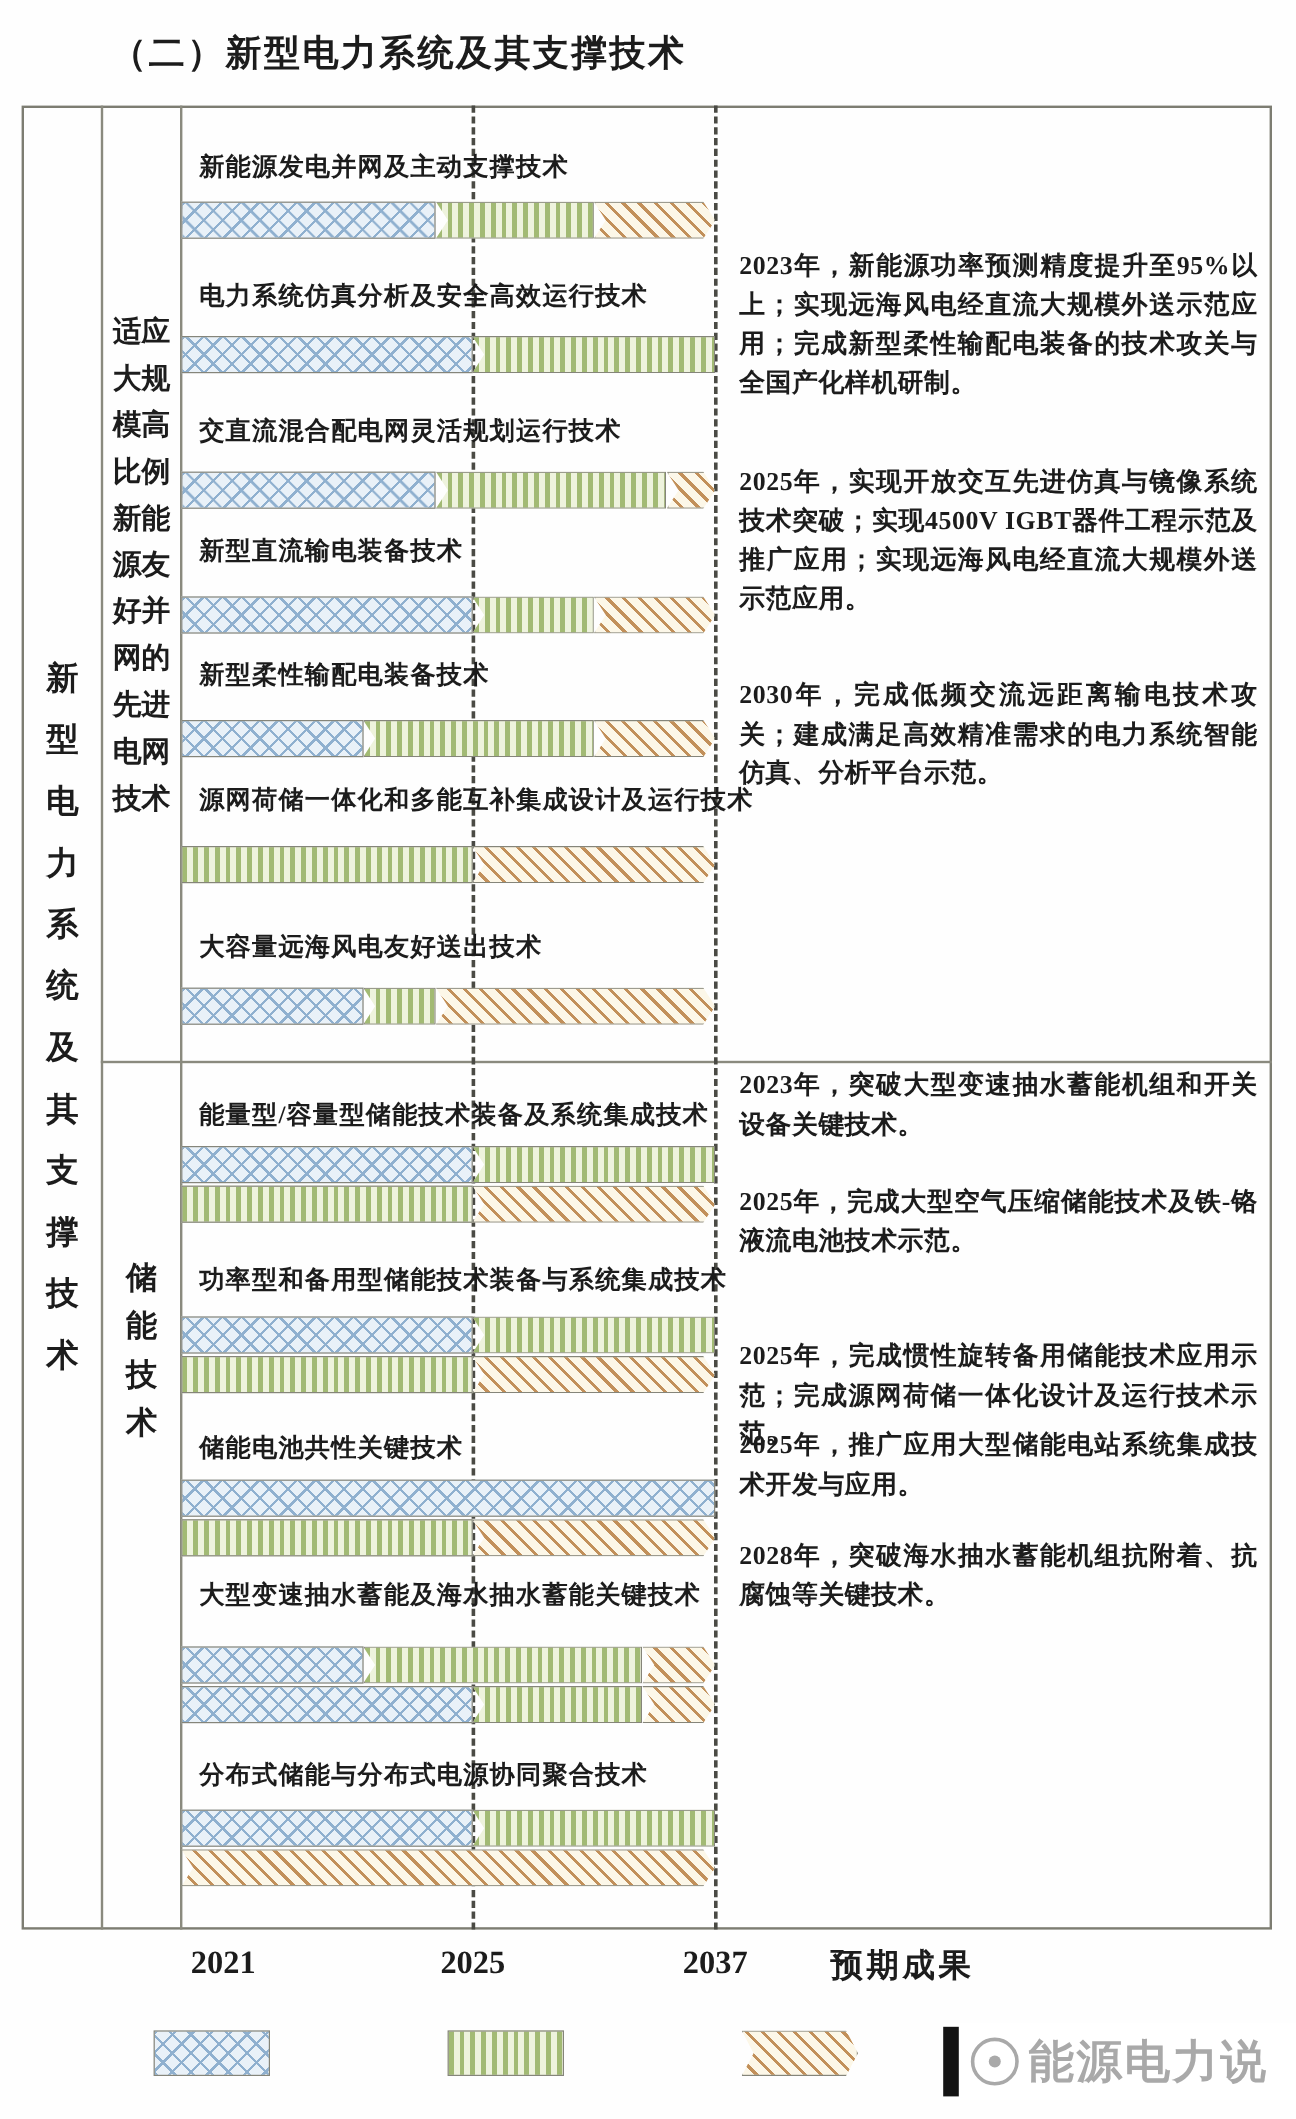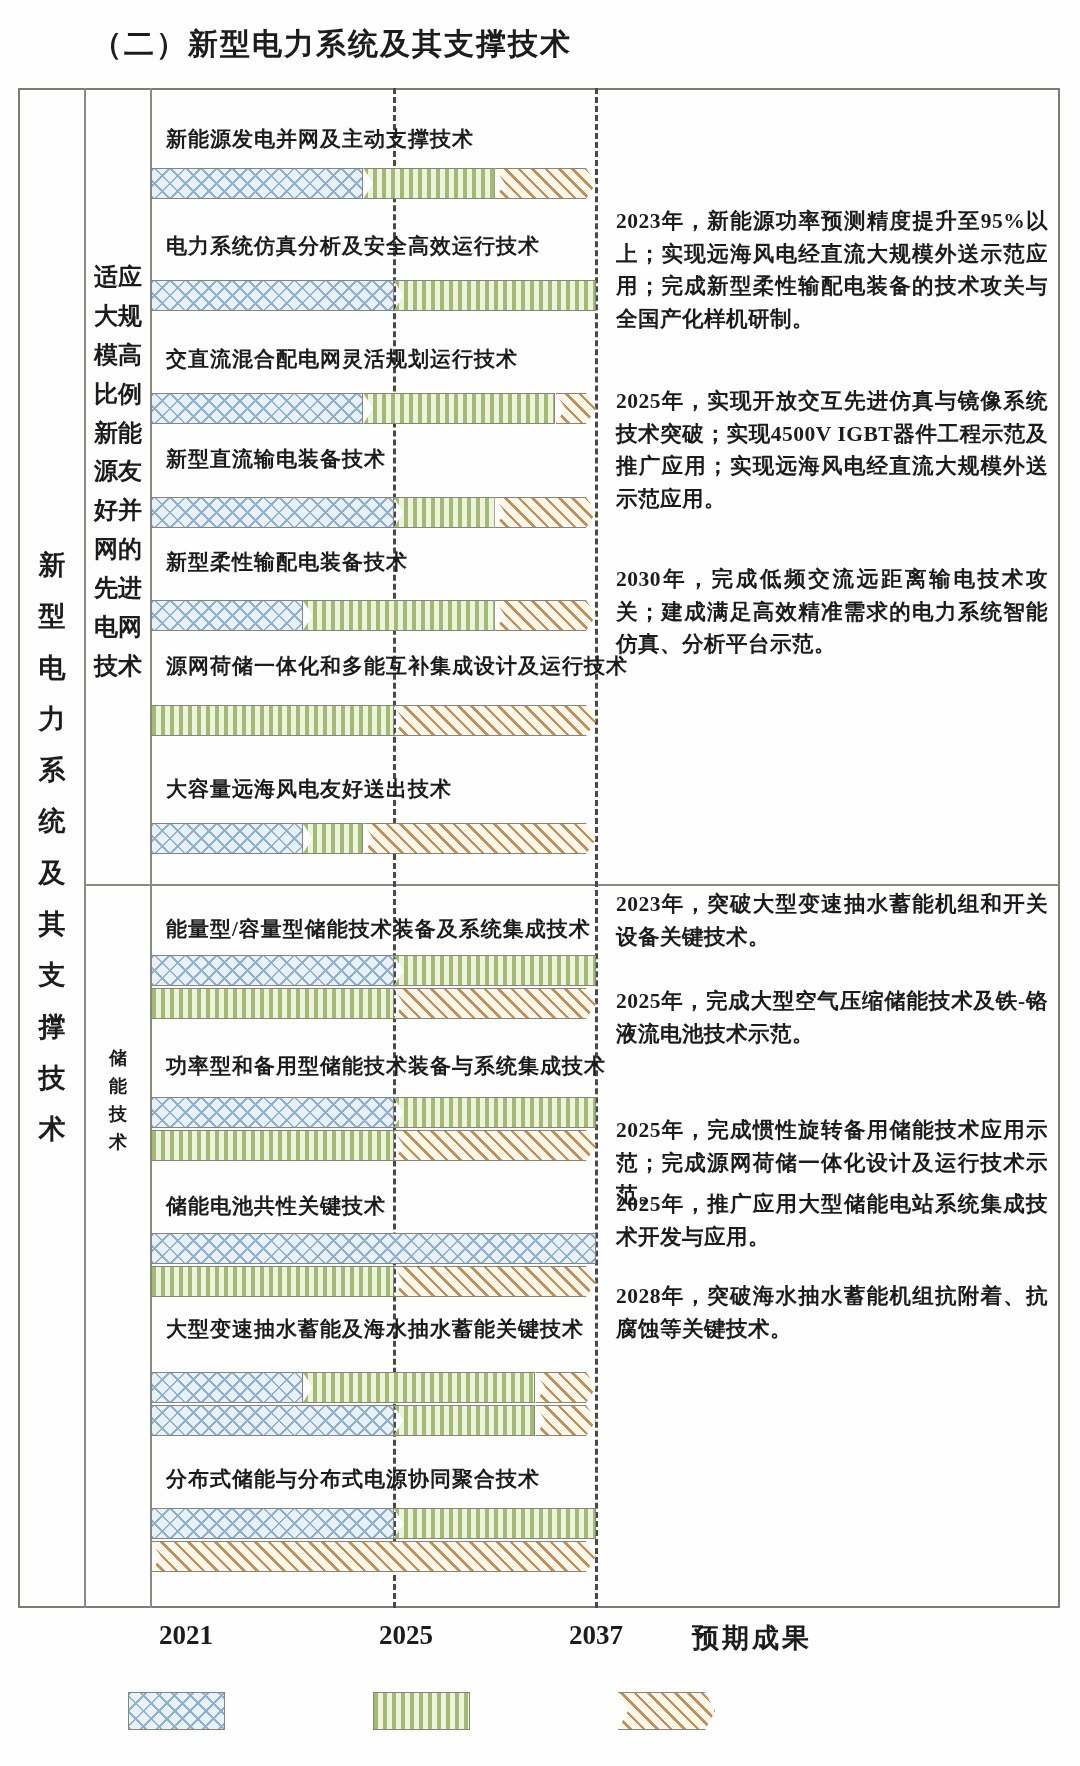--- a/index.html
+++ b/index.html
@@ -59,21 +59,21 @@
 
   <div class="abs frame"></div>
   <div class="abs vline" style="left:84px;"></div>
   <div class="abs vline" style="left:150px;"></div>
   <div class="abs hline" style="left:84px;top:884px;width:976px;"></div>
   <div class="abs dash" style="left:393px;"></div>
   <div class="abs dash" style="left:595px;"></div>
 
   <div class="abs vtext group-label" style="left:92px;top:258px;width:52px;font-size:24px;line-height:1.62;">适应大规模高比例新能源友好并网的先进电网技术</div>
   <div id="root-label" class="abs vtext">新型电力系统及其支撑技术</div>
-  <div class="abs vtext group-label" style="left:104px;top:1045px;width:28px;font-size:18px;line-height:1.55;">储能技术</div>
+  <div class="abs vtext group-label" style="left:104px;top:1045px;width:28px;font-size:26px;line-height:1.55;">储能技术</div>
 
   <div id="gen-layer">
       <div class="abs tech-label" style="top: 125px;">新能源发电并网及主动支撑技术</div>
       <div class="abs bar-row" style="top: 168px;">
         <div class="seg ph-research" style="left: 0px; width: 212.2px;"></div>
         <div class="seg ph-demo cp-nf" style="left: 212.2px; width: 131.6px;"></div>
         <div class="seg ph-apply cp-na" style="left: 343.8px; width: 101.2px;"></div>
       </div>
       <div class="abs tech-label" style="top: 232px;">电力系统仿真分析及安全高效运行技术</div>
       <div class="abs bar-row" style="top: 280px;">
@@ -158,25 +158,32 @@
         <div class="seg ph-apply cp-na" style="left: 0px; width: 445px;"></div>
       </div>
       <div class="abs outcome" style="top: 888px;">2023年，突破大型变速抽水蓄能机组和开关设备关键技术。</div>
       <div class="abs outcome" style="top: 985px;">2025年，完成大型空气压缩储能技术及铁-铬液流电池技术示范。</div>
       <div class="abs outcome" style="top: 1078px; margin-top: 36px;">2025年，完成惯性旋转备用储能技术应用示范；完成源网荷储一体化设计及运行技术示范。</div>
       <div class="abs outcome" style="top: 1188px;">2025年，推广应用大型储能电站系统集成技术开发与应用。</div>
       <div class="abs outcome" style="top: 1280px;">2028年，突破海水抽水蓄能机组抗附着、抗腐蚀等关键技术。</div>
     </div>
 
   <div class="abs tick" style="left:186px;">2021</div>
-  <div class="abs tick" style="left:394px;margin-left:12px;">2025</div>
+  <div class="abs tick" style="left:394px;">2025</div>
   <div class="abs tick" style="left:596px;">2037</div>
   <div id="result-header" class="abs">预期成果</div>
 
   <div class="abs legend-swatch ph-research" style="left:128px;"></div>
   <div class="abs legend-label" style="left:240px;">集中攻关</div>
   <div class="abs legend-swatch ph-demo" style="left:373px;"></div>
   <div class="abs legend-label" style="left:485px;">示范试验</div>
   <div class="abs legend-swatch ph-apply cp-na" style="left:618px;"></div>
   <div class="abs legend-label" style="left:730px;">推广应用</div>
 
+  <div id="watermark" class="abs">
+    <span id="brand-bar"></span>
+    <span id="brand-logo">
+        <span class="dot"></span>
+      </span>
+    <span id="brand-name">能源电力说</span>
+  </div>
 
 </div>
 
 </body></html>

